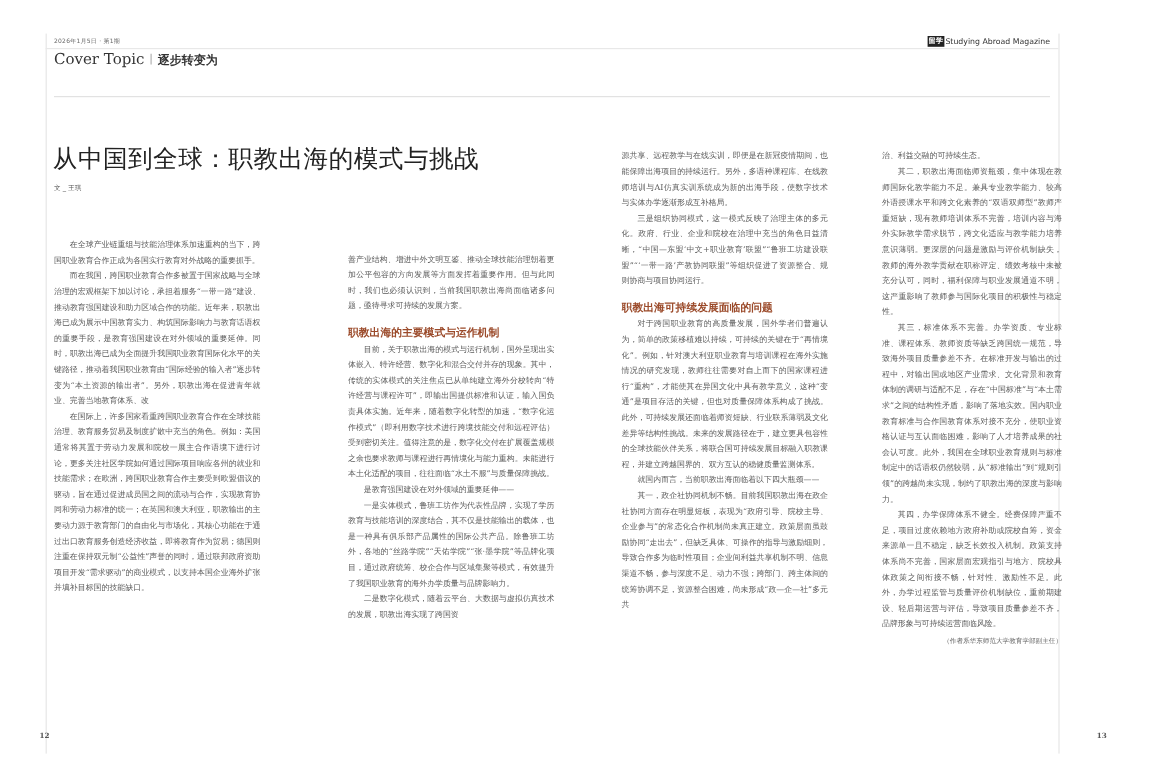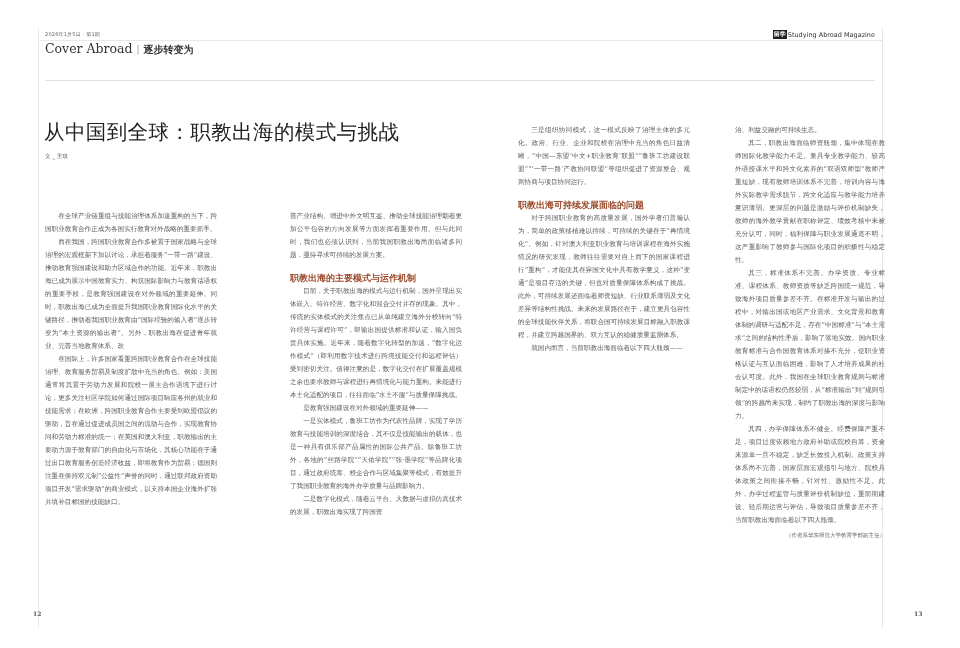--- a/index.html
+++ b/index.html
@@ -21,42 +21,42 @@
   .mag-logo { position: absolute; right: 85px; top: 30px; font-size: 6.5px; color: #333; font-family: "DejaVu Sans", sans-serif; white-space: nowrap; }
   .mag-logo .logo-mark { display: inline-block; font-weight: bold; font-size: 6px; background: #222; color: #fff; padding: 0 1px; margin-right: 1px; vertical-align: 1px; }
 
   .title { position: absolute; left: 44px; top: 118px; font-size: 20.5px; color: #222; font-family: "DejaVu Sans", sans-serif; letter-spacing: 0.4px; white-space: nowrap; }
   .byline { position: absolute; left: 45px; top: 153px; font-size: 5.5px; color: #555; font-family: "DejaVu Sans", sans-serif; }
 
   .col { position: absolute; font-size: 6.6px; line-height: 13px; color: #5a5a5a; text-align: justify; word-break: break-all; overflow: hidden; }
   .col p { margin: 0; text-indent: 2em; }
   .col h3 { margin: 10px 0 0 0; font-size: 9px; line-height: 13px; color: #9b4a2a; font-family: "DejaVu Sans", sans-serif; font-weight: bold; }
   .col .note { text-align: right; font-size: 5.5px; text-indent: 0; color: #666; margin-top: 2px; }
-  .col1 { left: 45px; top: 210px; width: 172px; height: 418px; }
+  .col1 { left: 45px; top: 198px; width: 172px; height: 418px; }
   .col2 { left: 290px; top: 210px; width: 172px; height: 418px; }
   .col3 { left: 518px; top: 124px; width: 172px; height: 504px; }
   .col4 { left: 735px; top: 124px; width: 150px; height: 510px; }
 
   .end-mark { display: inline-block; width: 5px; height: 5px; border: 1px solid #888; font-size: 0; vertical-align: 0; margin-left: 2px; }
 
   .folio { position: absolute; top: 610px; font-size: 6px; color: #555; font-family: "DejaVu Serif", serif; font-weight: bold; }
   .folio-left { left: 33px; }
   .folio-right { left: 914px; }
 </style>
 </head>
 <body>
 
 <div class="page page-left"></div>
 <div class="page page-right"></div>
 <div class="hr-top" style="left:38px;width:844px;"></div>
 <div class="hr-mid" style="left:45px;width:830px;"></div>
 
 <div class="issue-date">2026年1月5日 · 第1期</div>
 <div class="section-label">
-  <span>Cover Abroad</span><span class="sep">|</span><span class="cn">逐步转变为</span>
+  <span>Cover Topic</span><span class="sep">|</span><span class="cn">逐步转变为</span>
 </div>
 
 <div class="mag-logo">
   <span class="logo-mark">留学</span><span>Studying Abroad Magazine</span>
 </div>
 
 <div class="title">从中国到全球：职教出海的模式与挑战</div>
 <div class="byline">文 _ 王琪</div>
 
 <div class="col col1">
@@ -68,28 +68,30 @@
 <div class="col col2">
   <p style="text-indent:0">善产业结构、增进中外文明互鉴、推动全球技能治理朝着更加公平包容的方向发展等方面发挥着重要作用。但与此同时，我们也必须认识到，当前我国职教出海尚面临诸多问题，亟待寻求可持续的发展方案。</p>
   <h3>职教出海的主要模式与运作机制</h3>
   <p>目前，关于职教出海的模式与运行机制，国外呈现出实体嵌入、特许经营、数字化和混合交付并存的现象。其中，传统的实体模式的关注焦点已从单纯建立海外分校转向“特许经营与课程许可”，即输出国提供标准和认证，输入国负责具体实施。近年来，随着数字化转型的加速，“数字化运作模式”（即利用数字技术进行跨境技能交付和远程评估）受到密切关注。值得注意的是，数字化交付在扩展覆盖规模之余也要求教师与课程进行再情境化与能力重构。未能进行本土化适配的项目，往往面临“水土不服”与质量保障挑战。</p>
   <p>是教育强国建设在对外领域的重要延伸——</p>
   <p>一是实体模式，鲁班工坊作为代表性品牌，实现了学历教育与技能培训的深度结合，其不仅是技能输出的载体，也是一种具有俱乐部产品属性的国际公共产品。除鲁班工坊外，各地的“丝路学院”“天佑学院”“张·墨学院”等品牌化项目，通过政府统筹、校企合作与区域集聚等模式，有效提升了我国职业教育的海外办学质量与品牌影响力。</p>
   <p>二是数字化模式，随着云平台、大数据与虚拟仿真技术的发展，职教出海实现了跨国资</p>
 </div>
 
 <div class="col col3">
+  <p style="text-indent:0">源共享、远程教学与在线实训，即便是在新冠疫情期间，也能保障出海项目的持续运行。另外，多语种课程库、在线教师培训与AI仿真实训系统成为新的出海手段，使数字技术与实体办学逐渐形成互补格局。</p>
   <p>三是组织协同模式，这一模式反映了治理主体的多元化。政府、行业、企业和院校在治理中充当的角色日益清晰，“中国—东盟‘中文+职业教育’联盟”“鲁班工坊建设联盟”“‘一带一路’产教协同联盟”等组织促进了资源整合、规则协商与项目协同运行。</p>
   <h3>职教出海可持续发展面临的问题</h3>
   <p>对于跨国职业教育的高质量发展，国外学者们普遍认为，简单的政策移植难以持续，可持续的关键在于“再情境化”。例如，针对澳大利亚职业教育与培训课程在海外实施情况的研究发现，教师往往需要对自上而下的国家课程进行“重构”，才能使其在异国文化中具有教学意义，这种“变通”是项目存活的关键，但也对质量保障体系构成了挑战。此外，可持续发展还面临着师资短缺、行业联系薄弱及文化差异等结构性挑战。未来的发展路径在于，建立更具包容性的全球技能伙伴关系，将联合国可持续发展目标融入职教课程，并建立跨越国界的、双方互认的稳健质量监测体系。</p>
   <p>就国内而言，当前职教出海面临着以下四大瓶颈——</p>
+  <p>其一，政企社协同机制不畅。目前我国职教出海在政企社协同方面存在明显短板，表现为“政府引导、院校主导、企业参与”的常态化合作机制尚未真正建立。政策层面虽鼓励协同“走出去”，但缺乏具体、可操作的指导与激励细则，导致合作多为临时性项目；企业间利益共享机制不明、信息渠道不畅，参与深度不足、动力不强；跨部门、跨主体间的统筹协调不足，资源整合困难，尚未形成“政—企—社”多元共</p>
 </div>
 
 <div class="col col4">
   <p style="text-indent:0">治、利益交融的可持续生态。</p>
   <p>其二，职教出海面临师资瓶颈，集中体现在教师国际化教学能力不足。兼具专业教学能力、较高外语授课水平和跨文化素养的“双语双师型”教师严重短缺，现有教师培训体系不完善，培训内容与海外实际教学需求脱节，跨文化适应与教学能力培养意识薄弱。更深层的问题是激励与评价机制缺失，教师的海外教学贡献在职称评定、绩效考核中未被充分认可，同时，福利保障与职业发展通道不明，这严重影响了教师参与国际化项目的积极性与稳定性。</p>
   <p>其三，标准体系不完善。办学资质、专业标准、课程体系、教师资质等缺乏跨国统一规范，导致海外项目质量参差不齐。在标准开发与输出的过程中，对输出国或地区产业需求、文化背景和教育体制的调研与适配不足，存在“中国标准”与“本土需求”之间的结构性矛盾，影响了落地实效。国内职业教育标准与合作国教育体系对接不充分，使职业资格认证与互认面临困难，影响了人才培养成果的社会认可度。此外，我国在全球职业教育规则与标准制定中的话语权仍然较弱，从“标准输出”到“规则引领”的跨越尚未实现，制约了职教出海的深度与影响力。</p>
-  <p>其四，办学保障体系不健全。经费保障严重不足，项目过度依赖地方政府补助或院校自筹，资金来源单一且不稳定，缺乏长效投入机制。政策支持体系尚不完善，国家层面宏观指引与地方、院校具体政策之间衔接不畅，针对性、激励性不足。此外，办学过程监管与质量评价机制缺位，重前期建设、轻后期运营与评估，导致项目质量参差不齐，当前职教出海面临着以下四大瓶颈。</p>
+  <p>其四，办学保障体系不健全。经费保障严重不足，项目过度依赖地方政府补助或院校自筹，资金来源单一且不稳定，缺乏长效投入机制。政策支持体系尚不完善，国家层面宏观指引与地方、院校具体政策之间衔接不畅，针对性、激励性不足。此外，办学过程监管与质量评价机制缺位，重前期建设、轻后期运营与评估，导致项目质量参差不齐，品牌形象与可持续运营面临风险。</p>
   <p class="note">（作者系华东师范大学教育学部副主任）</p>
 </div>
 
 <div class="folio folio-left">12</div>
 <div class="folio folio-right">13</div>
 
 </body></html>

